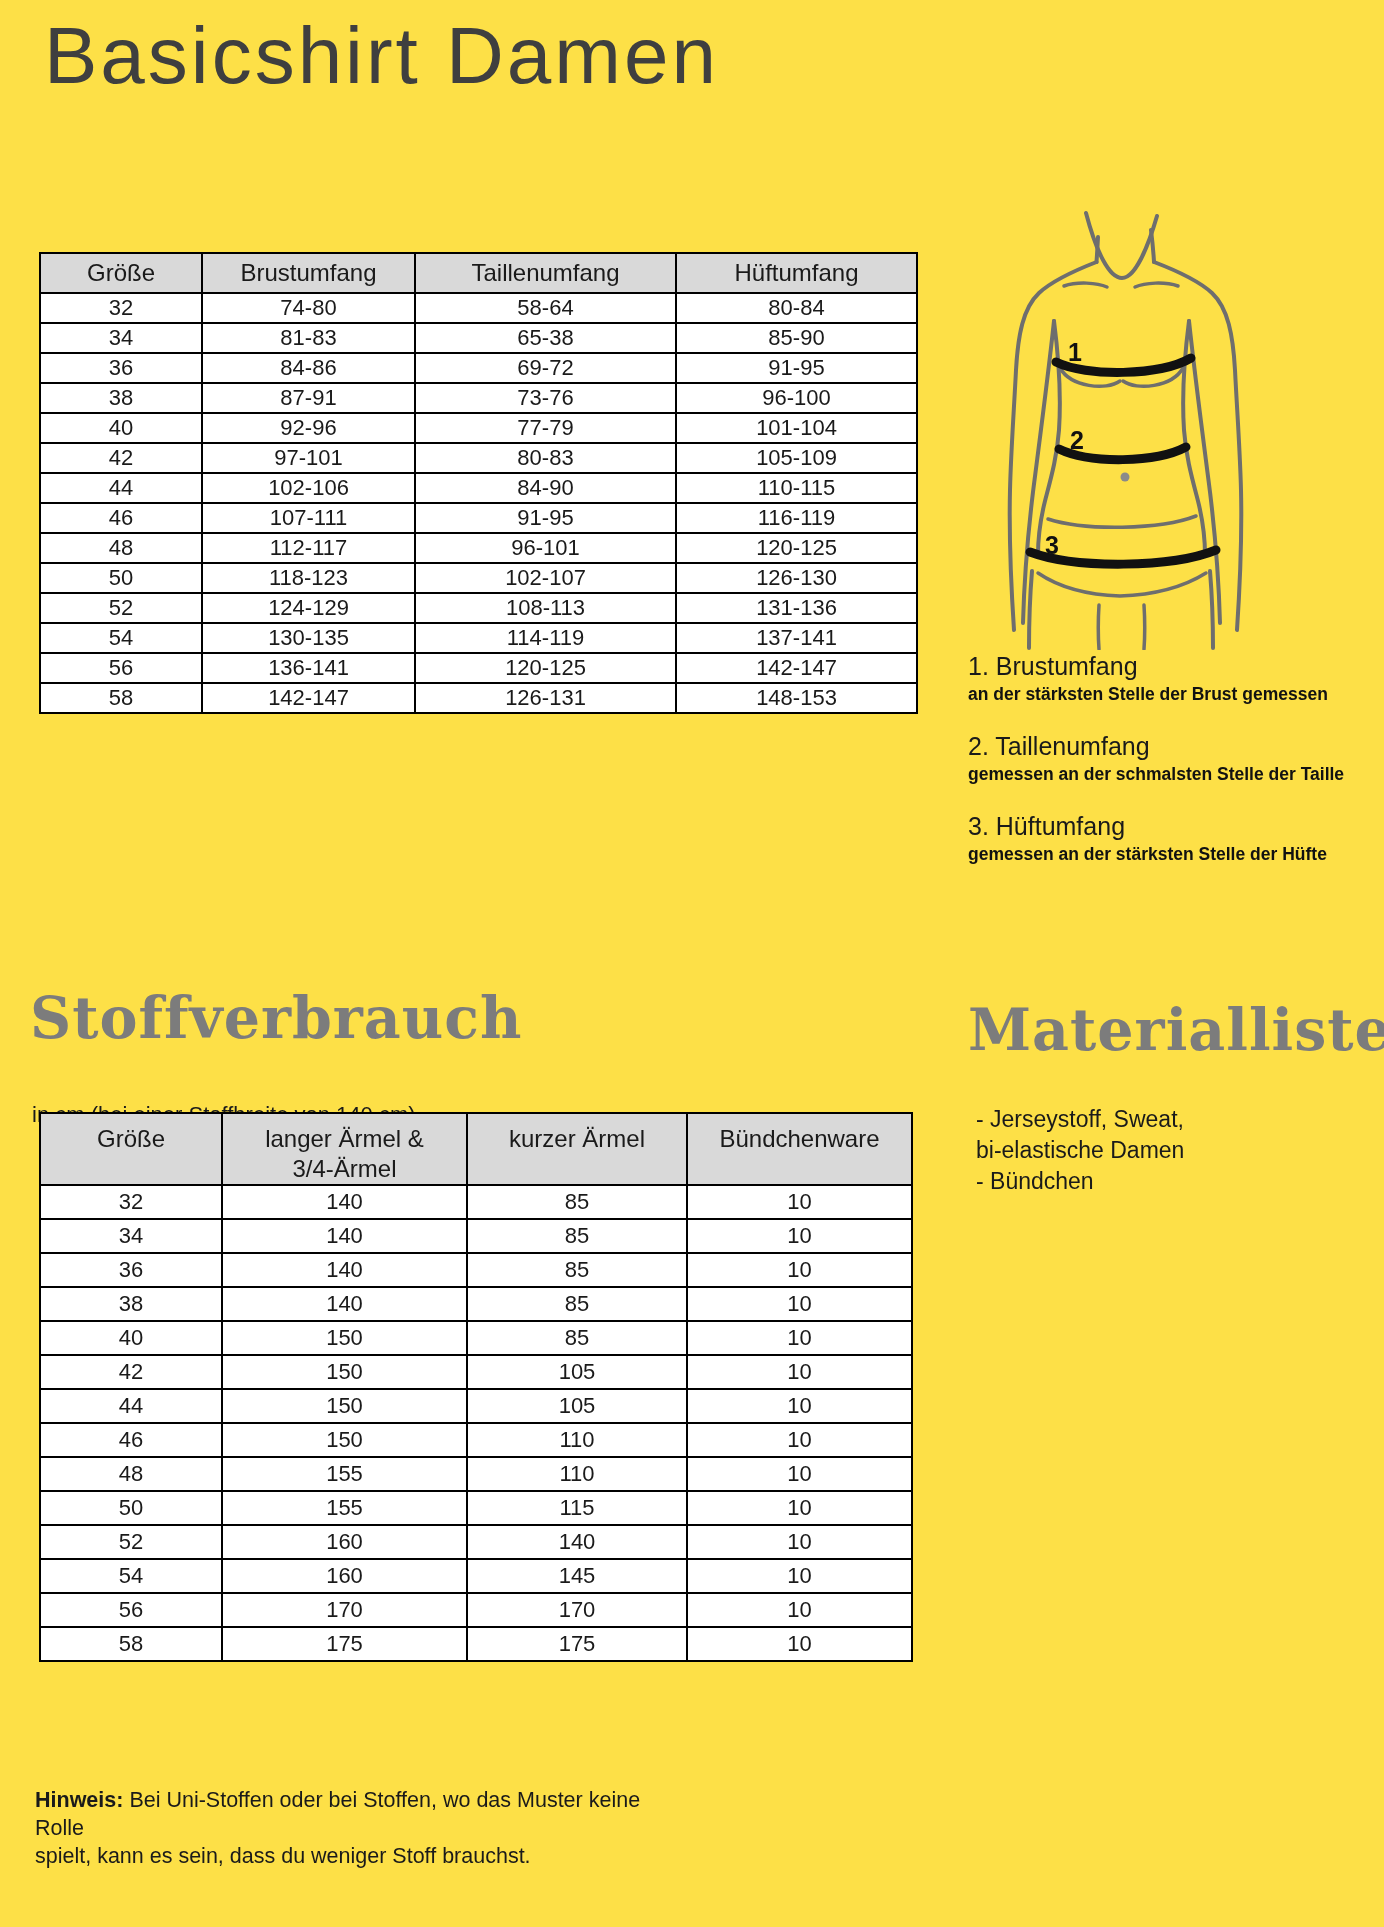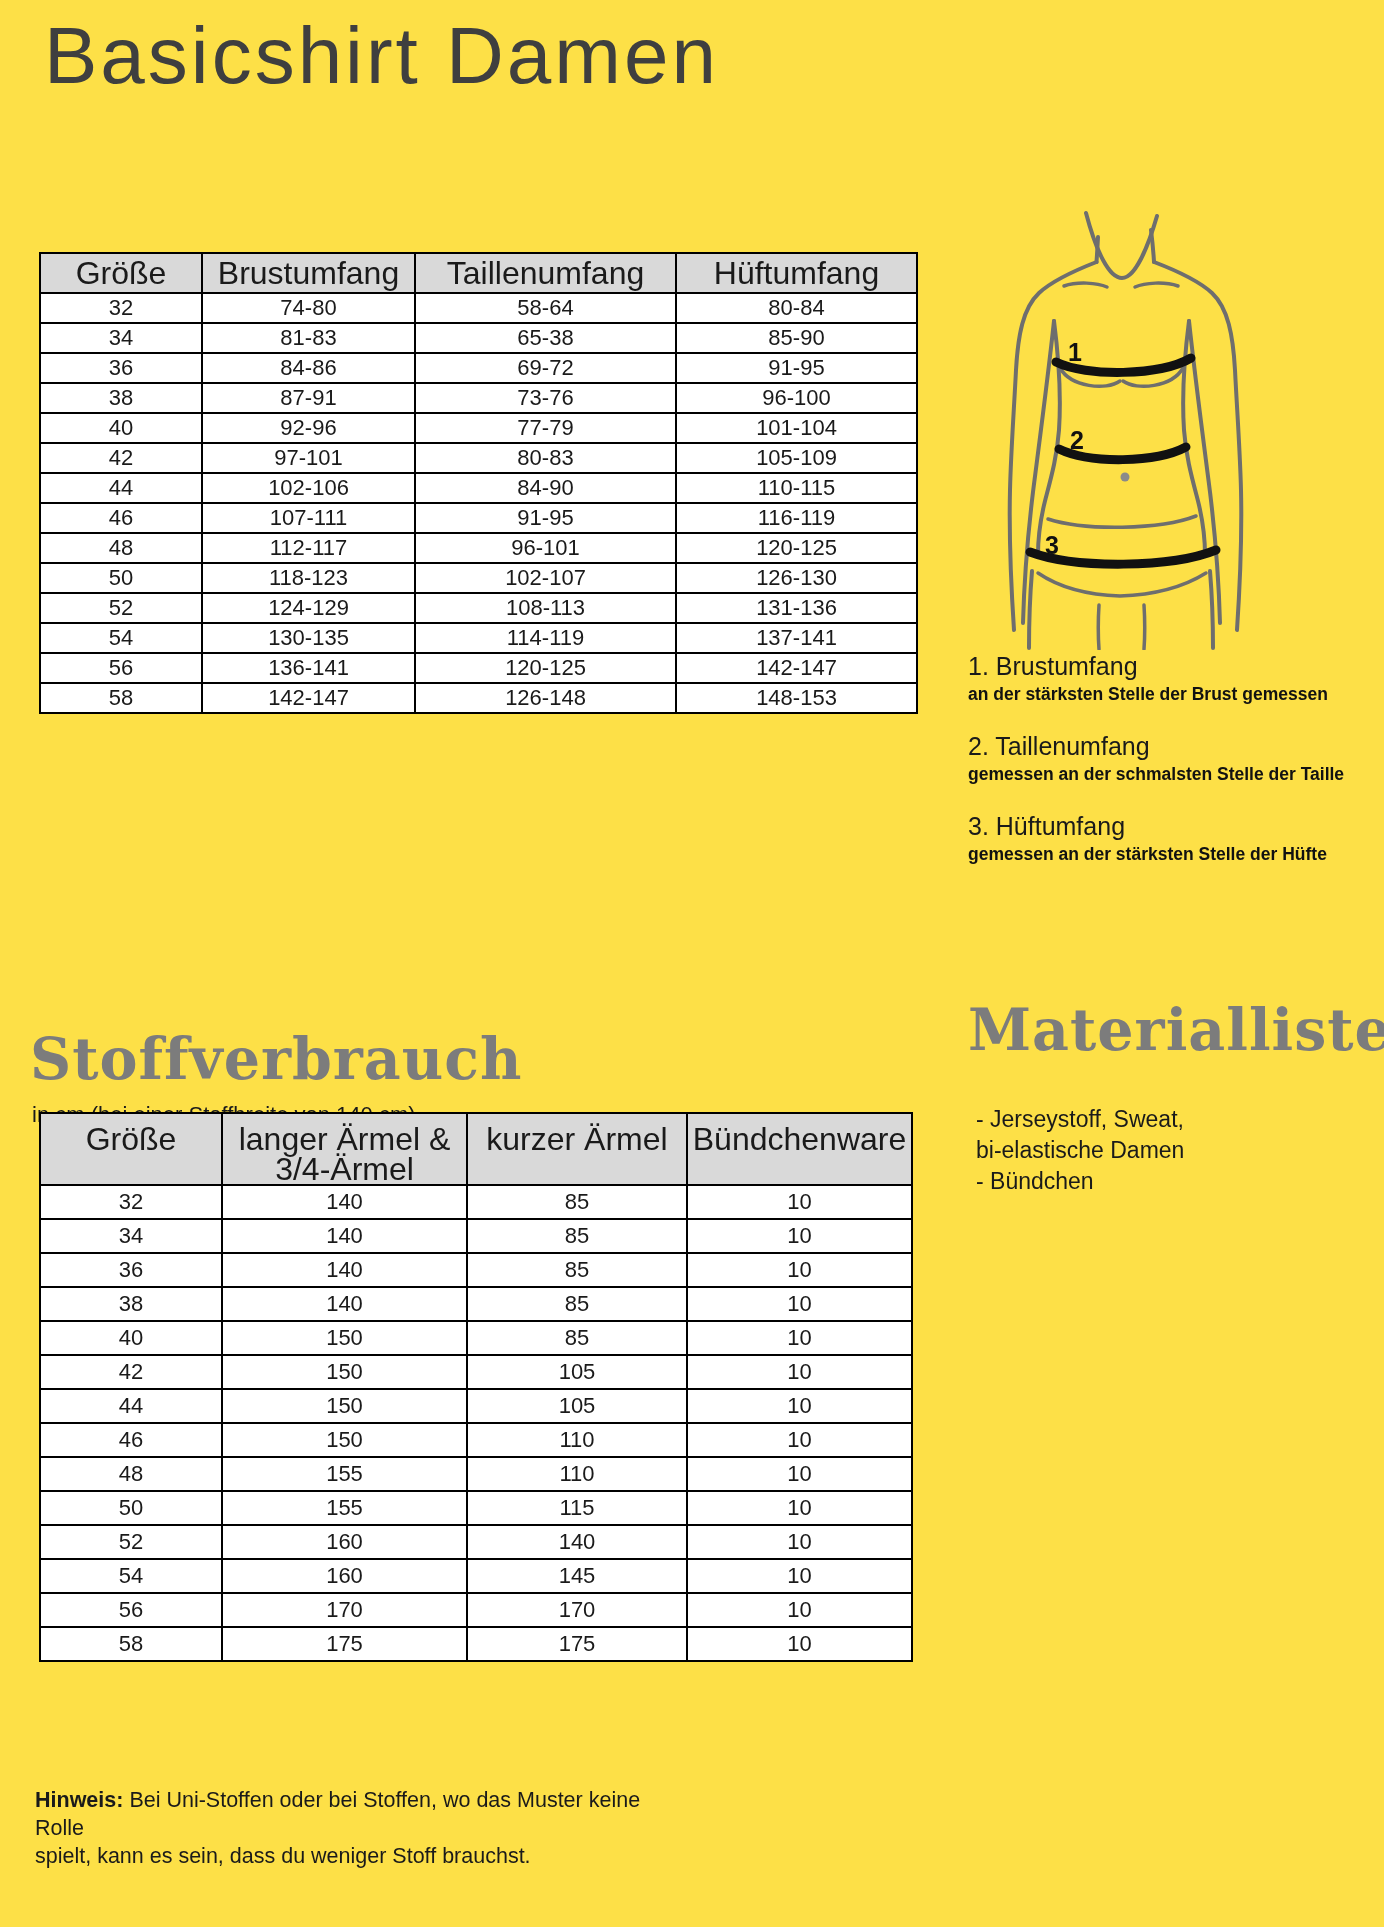--- a/index.html
+++ b/index.html
@@ -17,29 +17,29 @@
     font-size: 80px; font-weight: 300; letter-spacing: 3px;
     color: #3f3f3f; white-space: nowrap;
   }
   .section-heading {
     position: absolute;
     font-family: "DejaVu Serif", serif;
     font-weight: 700; color: #7c7c7c; letter-spacing: 1px;
     white-space: nowrap;
   }
   #h-mass    { left: 34px;  top: 118px; font-size: 56px; }
-  #h-stoff   { left: 30px;  top: 984px; font-size: 57px; margin-top: 41px; }
+  #h-stoff   { left: 30px;  top: 984px; font-size: 57px; }
   #h-material{ left: 968px; top: 996px; font-size: 57px; }
 
   table {
     position: absolute;
     border-collapse: collapse; table-layout: fixed; background: #fff;
   }
   th, td { border: 2px solid #000; text-align: center; overflow: hidden; padding: 0; }
-  th { background: #d9d9d9; font-weight: 400; font-size: 32px; }
+  th { background: #d9d9d9; font-weight: 400; font-size: 24px; }
   td { font-size: 22px; font-weight: 400; }
 
   #table-mass { left: 39px; top: 252px; width: 877px; }
   #table-mass th { height: 38px; }
   #table-mass td { height: 28px; }
 
   #table-stoff { left: 39px; top: 1112px; width: 872px; }
   #table-stoff th { height: 60px; vertical-align: top; padding-top: 10px; white-space: pre-line; line-height: 30px; }
   #table-stoff td { height: 32px; }
 
@@ -165,21 +165,21 @@
         </tr>
         <tr>
           <td>56</td>
           <td>136-141</td>
           <td>120-125</td>
           <td>142-147</td>
         </tr>
         <tr>
           <td>58</td>
           <td>142-147</td>
-          <td>126-148</td>
+          <td>126-131</td>
           <td>148-153</td>
         </tr>
       </tbody>
     </table>
 
   <div class="figure-wrap">
     <svg viewBox="0 0 320 465" width="320" height="465">
       <g stroke="#6e6e6e" stroke-width="4" fill="none" stroke-linecap="round">
         <path d="M126,28 C136,66 149,93 162,93 C175,93 188,62 197,31"></path>
         <path d="M138,52 C137.5,62 137,70 136.5,77"></path>

